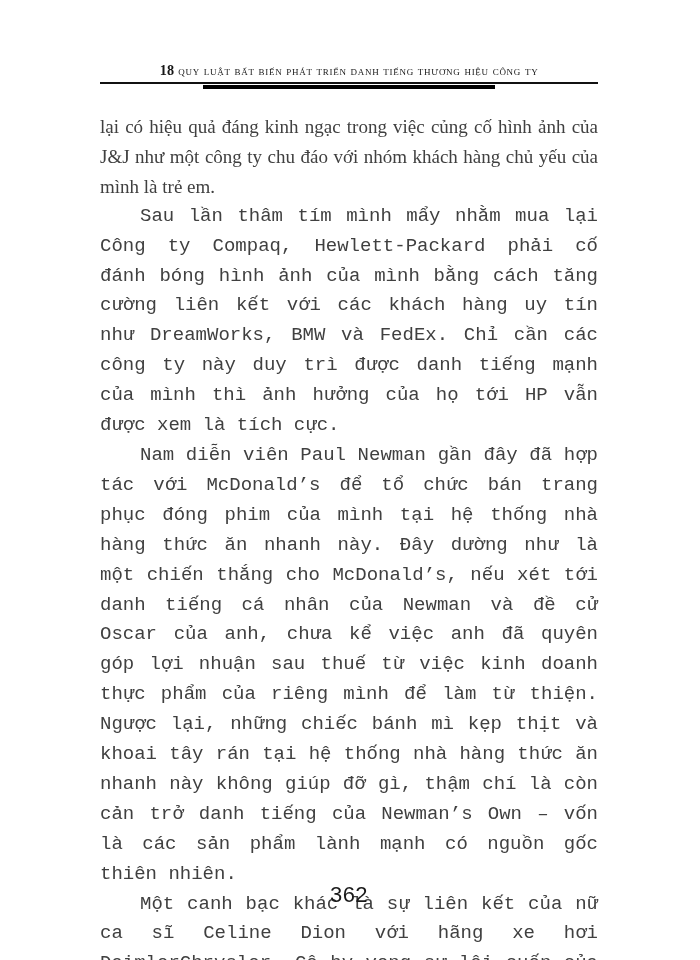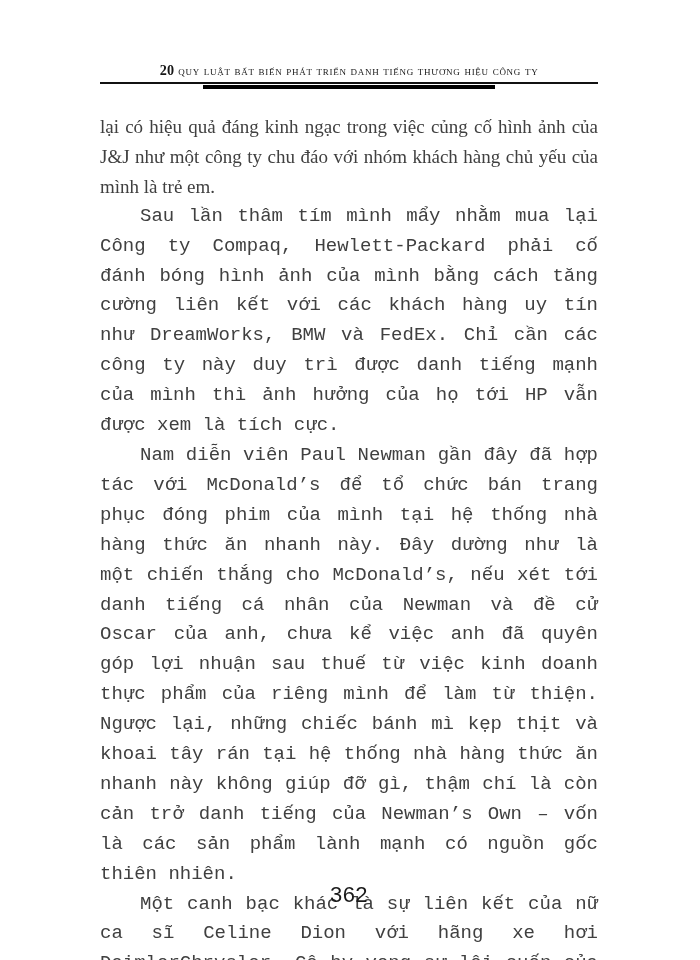--- a/index.html
+++ b/index.html
@@ -120,21 +120,21 @@
   }
 </style>
 </head>
 <body>
 
 <div class="page">
   <div class="content">
 
     <div class="header-block">
       <div class="running-head">
-        <span class="volume-number">20</span> <span class="head-text">QUY LUẬT BẤT BIẾN PHÁT TRIỂN DANH TIẾNG THƯƠNG HIỆU CÔNG TY</span>
+        <span class="volume-number">18</span> <span class="head-text">QUY LUẬT BẤT BIẾN PHÁT TRIỂN DANH TIẾNG THƯƠNG HIỆU CÔNG TY</span>
       </div>
       <div class="rule-wrap">
         <div class="rule-thin"></div>
         <div class="rule-thick"></div>
       </div>
     </div>
 
     <div class="body-text">
       <p class="para">lại có hiệu quả đáng kinh ngạc trong việc củng cố hình ảnh của J&amp;J như một công ty chu đáo với nhóm khách hàng chủ yếu của mình là trẻ em.</p>
       <p class="para indented">Sau lần thâm tím mình mẩy nhằm mua lại Công ty Compaq, Hewlett-Packard phải cố đánh bóng hình ảnh của mình bằng cách tăng cường liên kết với các khách hàng uy tín như DreamWorks, BMW và FedEx. Chỉ cần các công ty này duy trì được danh tiếng mạnh của mình thì ảnh hưởng của họ tới HP vẫn được xem là tích cực.</p>

